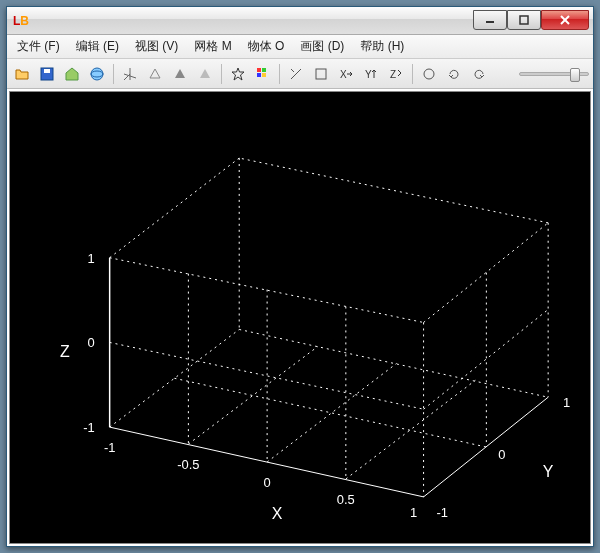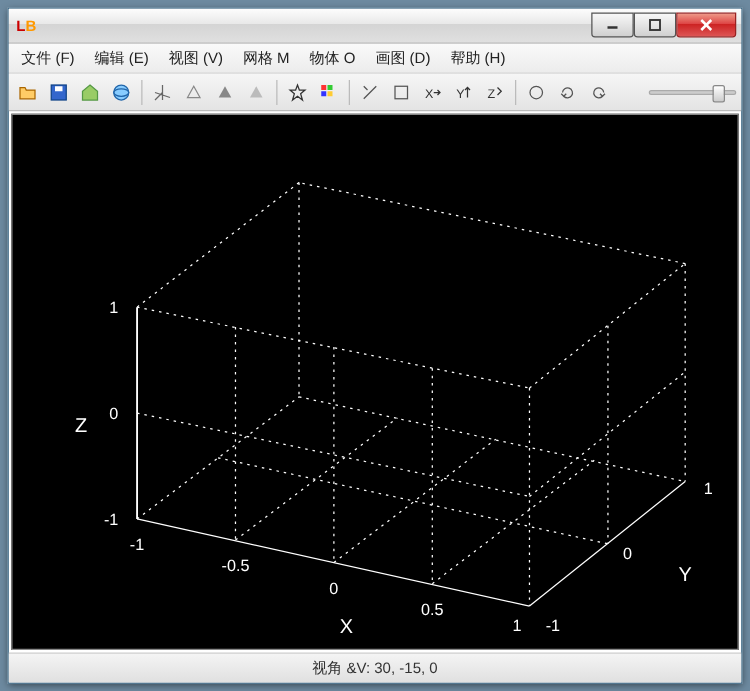--- a/index.html
+++ b/index.html
@@ -228,16 +228,13 @@
       <text class="tick-label" x="405" y="410" text-anchor="middle">1</text>
       <text class="axis-label" x="268" y="412" text-anchor="middle">X</text>
 
       <text class="tick-label" x="555" y="300">1</text>
       <text class="tick-label" x="490" y="352">0</text>
       <text class="tick-label" x="428" y="410">-1</text>
       <text class="axis-label" x="540" y="370" text-anchor="middle">Y</text>
     </svg>
   </div>
 
-  <div class="statusbar">
-    <span>视角 &amp;V: 30, -15, 0</span>
-  </div>
 </div>
 
 </body></html>

